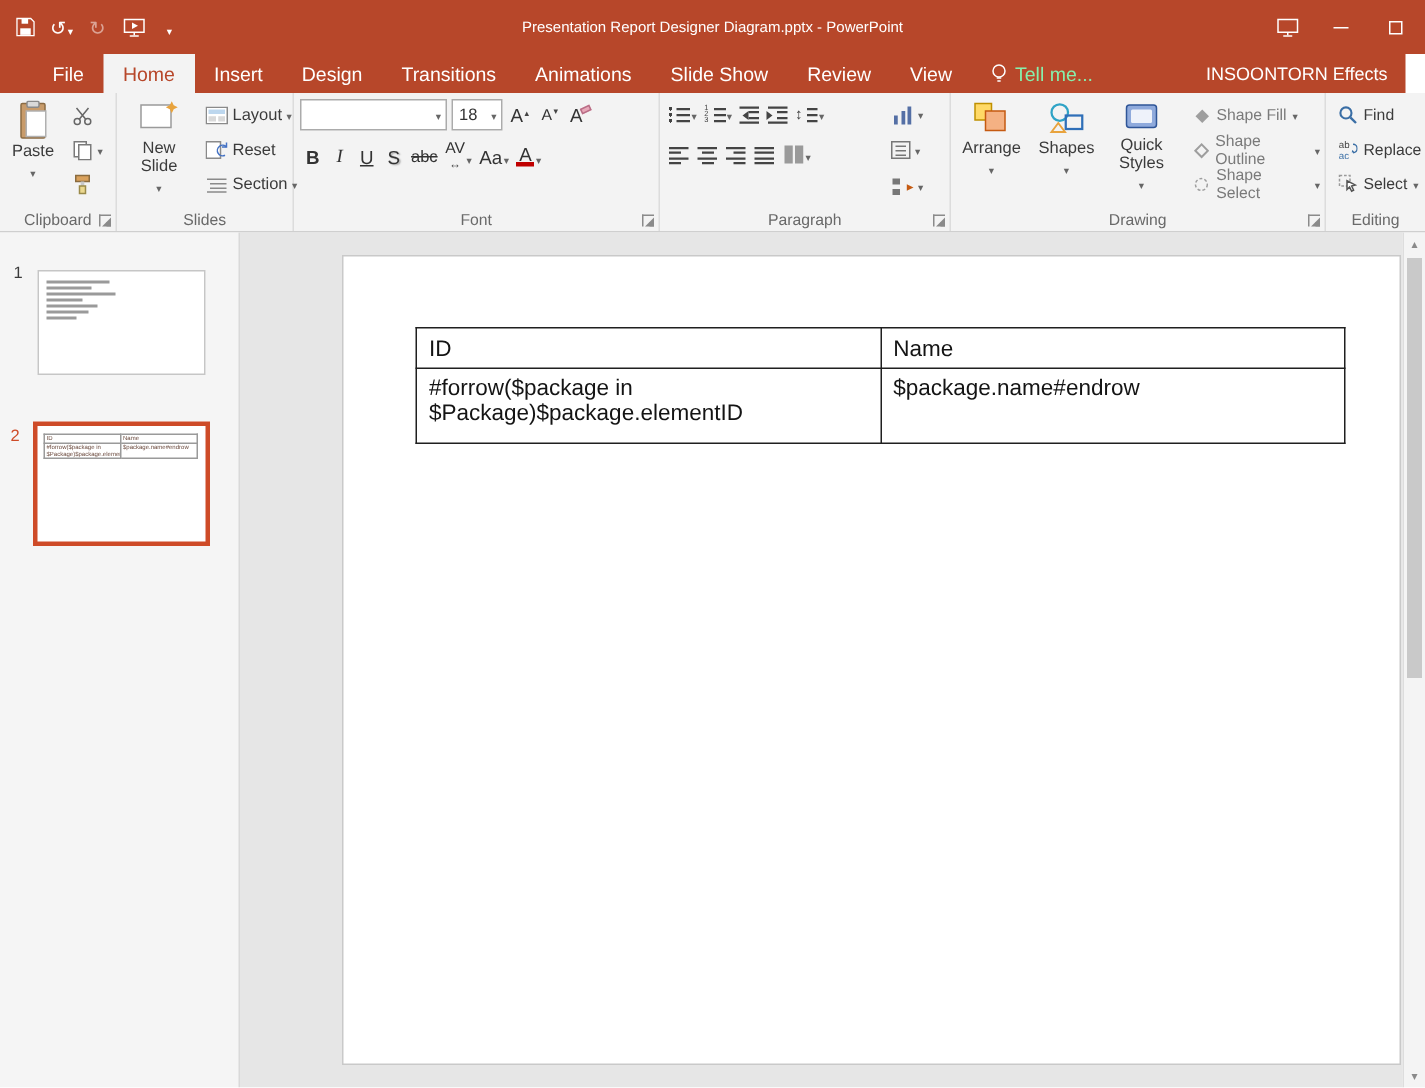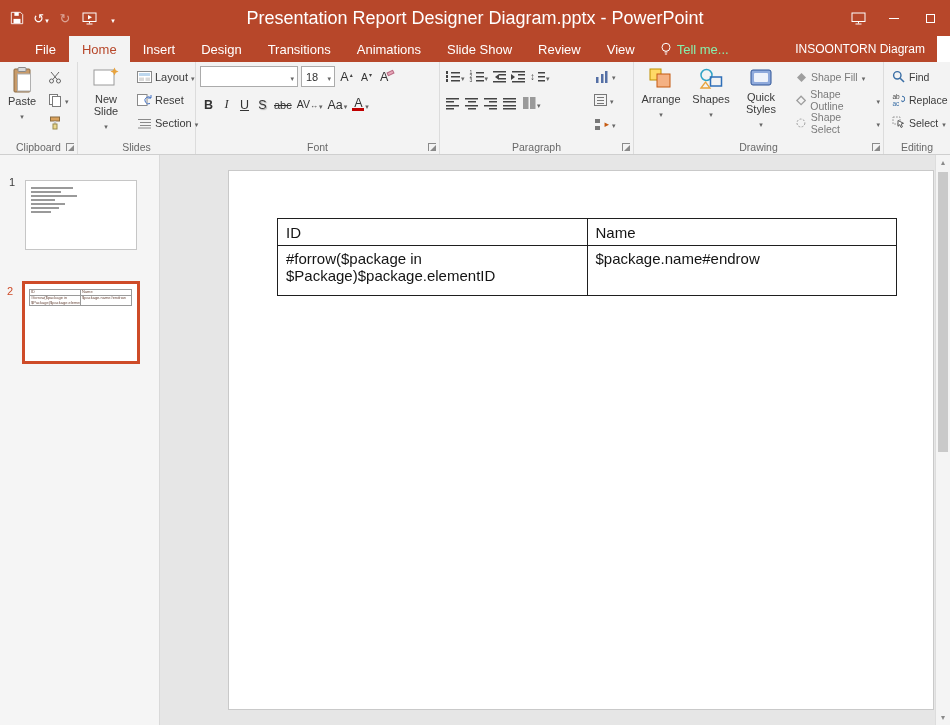--- a/index.html
+++ b/index.html
@@ -14,21 +14,21 @@
   
   .titlebar{position:relative;height:36px;background:var(--accent);color:#fff}
   .qat{position:absolute;left:6px;top:0;height:100%;display:flex;align-items:center;gap:2px}
   .qbtn{min-width:22px;height:26px;display:flex;align-items:center;justify-content:center;color:#fff;font-size:14px;gap:1px}
   .qbtn.disabled{opacity:.5}
   .gl{display:inline-block;line-height:1}
   .gl-undo::after{content:"\21BA";font-size:13px}
   .gl-redo::after{content:"\21BB";font-size:13px}
   .caret::after{content:"\25BE";font-size:7px;color:#666;line-height:1}
   .caret.w::after{color:#fff}
-  .title-text{position:absolute;left:0;right:0;top:0;height:100%;display:flex;align-items:center;justify-content:center;font-size:18px;pointer-events:none}
+  .title-text{position:absolute;left:0;right:0;top:0;height:100%;display:flex;align-items:center;justify-content:center;font-size:10px;pointer-events:none}
   .winctl{position:absolute;right:2px;top:0;height:100%;display:flex;align-items:center}
   .winbtn{width:36px;height:100%;display:flex;align-items:center;justify-content:center}
   .min-glyph{width:10px;height:1px;background:#fff;display:inline-block}
   .max-glyph{width:9px;height:9px;border:1px solid #fff;display:inline-block}
 
   
   .tabrow{position:relative;height:26px;background:var(--accent);display:flex;align-items:stretch;padding-left:22px}
   .tab{display:flex;align-items:center;padding:0 13px;font-size:13px;color:#fff;white-space:nowrap}
   .tab.active{background:#F3F3F3;color:var(--accent)}
   .tellme{display:flex;align-items:center;gap:5px;padding:0 12px;color:#86efac;font-size:13px;white-space:nowrap}
@@ -62,21 +62,21 @@
   .font-r1{position:absolute;left:4px;top:4px;display:flex;align-items:flex-start;gap:3px}
   .combo{height:21px;background:#fff;border:1px solid #ABABAB;display:flex;align-items:center;font-size:11px;color:#333;padding-left:4px;justify-content:space-between}
   .combo .caret{padding:0 3px}
   .font-name{width:98px}
   .font-size{width:34px}
   .fbtn{min-width:17px;height:21px;display:flex;align-items:center;justify-content:center;font-size:12.5px;color:#333;padding:0 2px;gap:1px;position:relative}
   .font-r2{position:absolute;left:4px;top:32px;display:flex;align-items:center;gap:1px}
   .b{font-weight:bold}.i{font-style:italic;font-family:"Liberation Serif",serif}.u{text-decoration:underline}
   .s-shadow{text-shadow:1px 1px 1px #aaa}
   .strike{text-decoration:line-through;font-size:11px}
-  .two-line{display:flex;align-items:center;line-height:9px}
+  .two-line{display:flex;flex-direction:column;align-items:center;line-height:9px}
   .gl-lr::after{content:"\2194";font-size:8px;color:#444}
   .tiny-up::after{content:"\25B4";font-size:6px;color:#444;position:relative;top:-4px}
   .tiny-dn::after{content:"\25BE";font-size:6px;color:#444;position:relative;top:-4px}
   .eraser{display:inline-block;width:7px;height:4px;background:#E8A7B8;border:1px solid #b86e86;transform:rotate(-25deg);position:relative;top:-4px;left:-2px}
   .color-a{display:flex;flex-direction:column;align-items:center;line-height:10px}
   .swatch{width:12px;height:3px;background:var(--font-swatch)}
 
   
   .ic{display:inline-block;width:15px;height:13px;background-repeat:no-repeat;position:relative;flex:none}
   .ic-bullets{background-image:
@@ -222,21 +222,21 @@
     <div class="tab">Slide Show</div>
     <div class="tab">Review</div>
     <div class="tab">View</div>
     <div class="tellme">
       <svg width="12" height="14" viewBox="0 0 12 14">
           <circle cx="6" cy="5.3" r="4" fill="none" stroke="#fff"></circle>
           <path d="M4.5 10 h3 M4.9 12 h2.2" stroke="#fff" fill="none"></path>
         </svg>
       <span>Tell me...</span>
     </div>
-    <div class="username">INSOONTORN Diagram</div>
+    <div class="username">INSOONTORN Effects</div>
     <div class="corner-box"></div>
   </div>
 
   <div class="ribbon">
 
     <div class="rgroup" style="width:78px">
       <div class="bigbtn paste-big">
         <svg width="22" height="26" viewBox="0 0 22 26">
             <rect x="3" y="2" width="16" height="23" rx="1" fill="#C89B6A" stroke="#8B6B43"></rect>
             <rect x="7" y="0.5" width="8" height="4" rx="1" fill="#D9D9D9" stroke="#8a8a8a"></rect>

